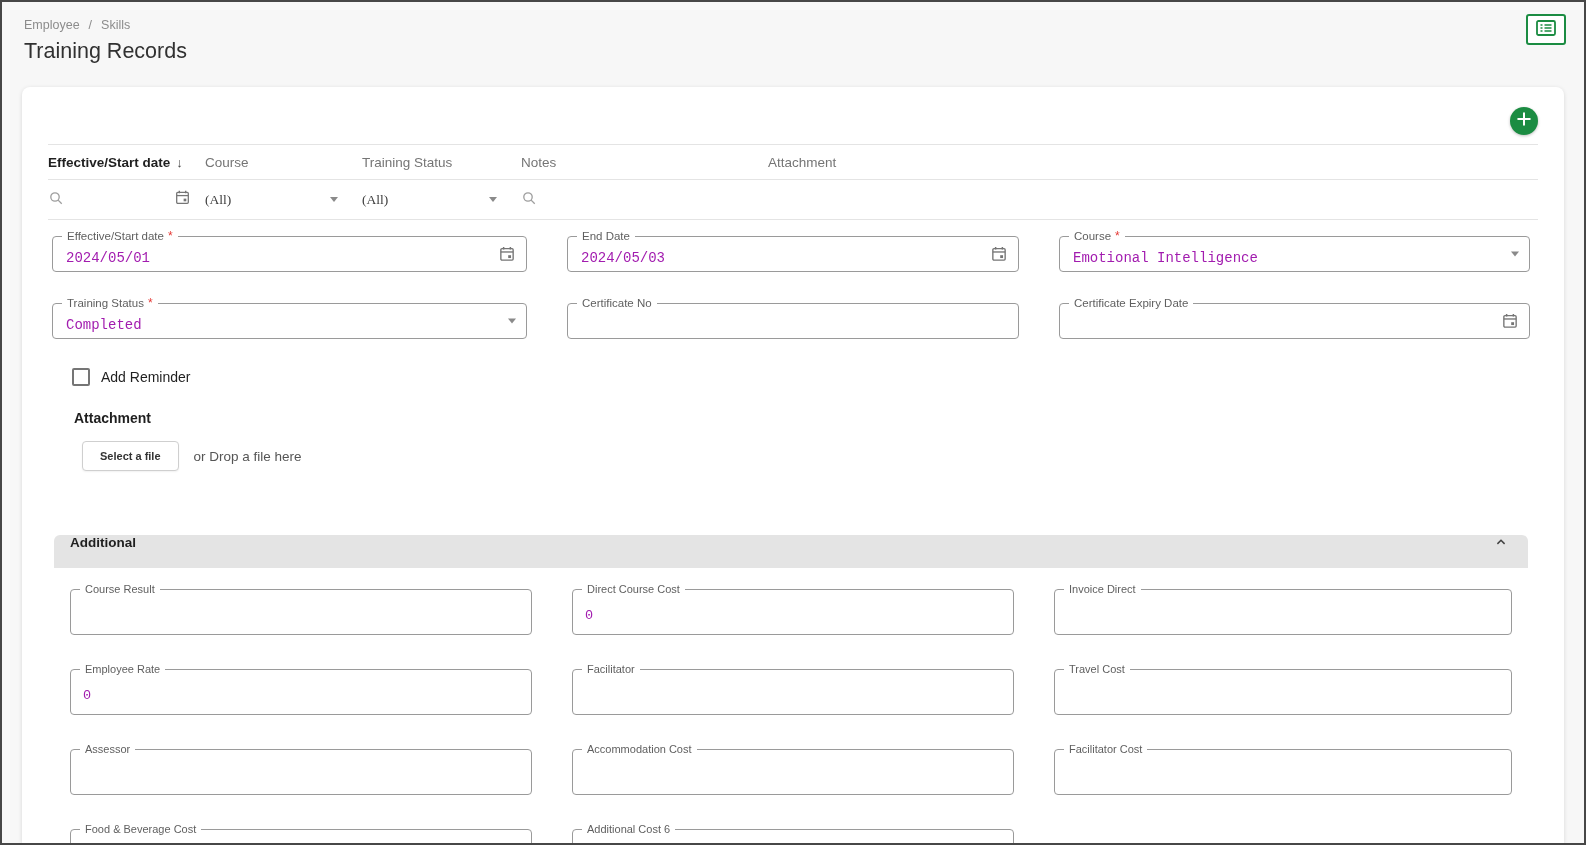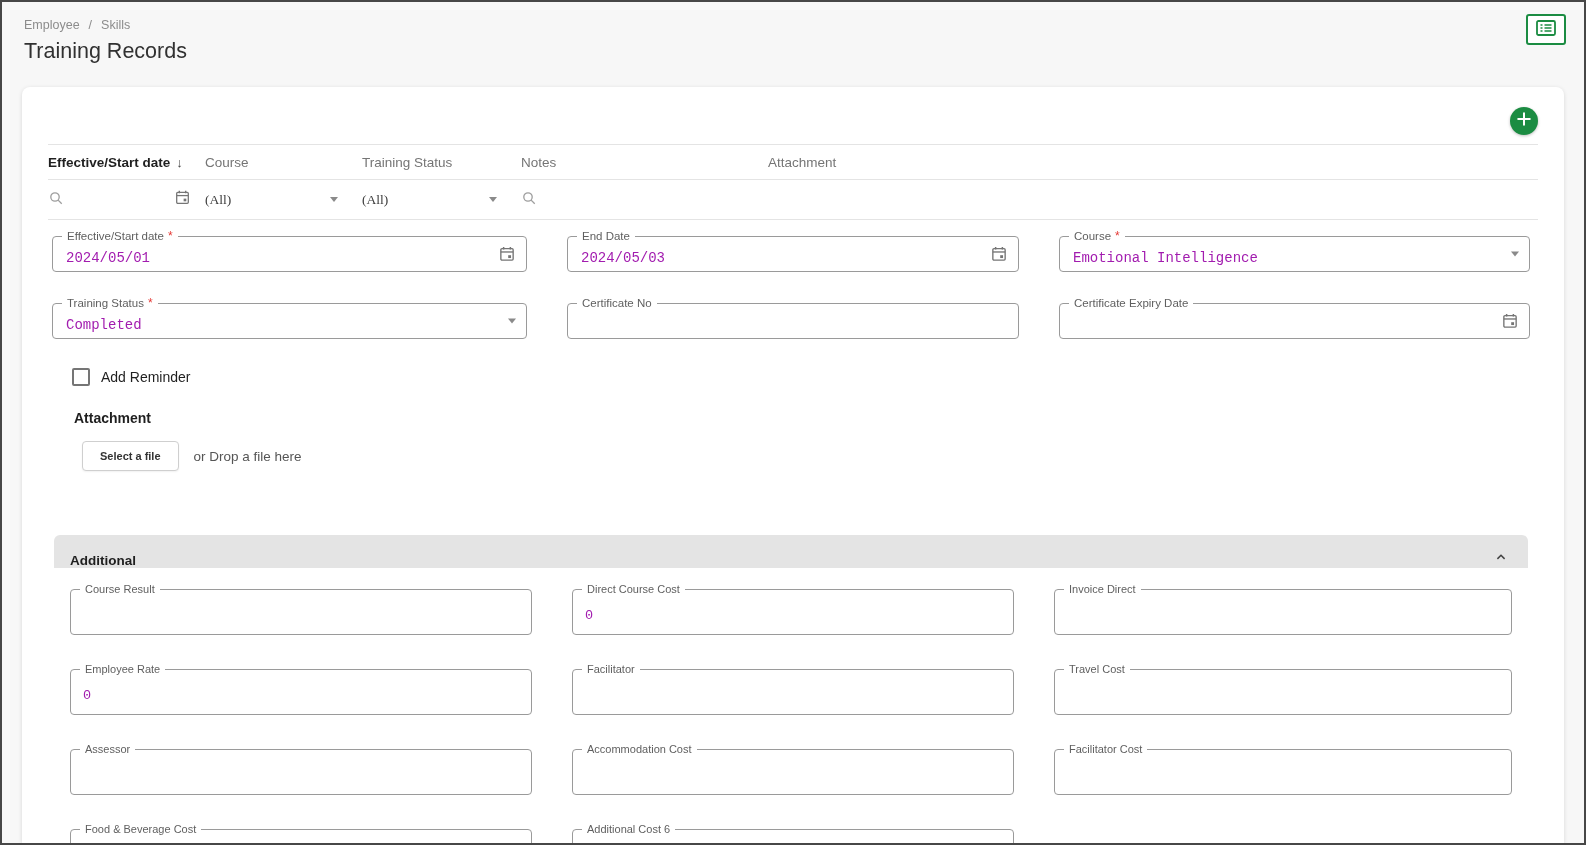--- a/index.html
+++ b/index.html
@@ -97,21 +97,21 @@
     border:1px solid #cfcfcf; border-radius:4px;
     font-size:11px; font-weight:700; color:#333;
     font-family:"Liberation Sans", sans-serif; cursor:pointer;
     box-shadow:0 1px 2px rgba(0,0,0,.06);
   }
   .drop-hint { font-size:13.5px; color:#555; }
   
   .additional { margin:64px 36px 0 32px; }
   .additional-bar {
     height:33px; background:#e4e4e4; border-radius:6px 6px 0 0;
-    display:flex; align-items:flex-end; justify-content:space-between;
+    display:flex; align-items:flex-start; justify-content:space-between;
     padding:0 20px 0 16px; cursor:pointer;
   }
   .additional-title { font-size:13.5px; font-weight:700; color:#1f1f1f; }
   .additional-grid {
     display:grid; grid-template-columns:462px 442px 1fr;
     column-gap:40px; row-gap:34px;
     padding:21px 16px 0 16px;
   }
   .additional-grid .field { height:46px; }
   .additional-grid .field input { padding:7px 12px 1px 12px; font-size:13.5px; }

